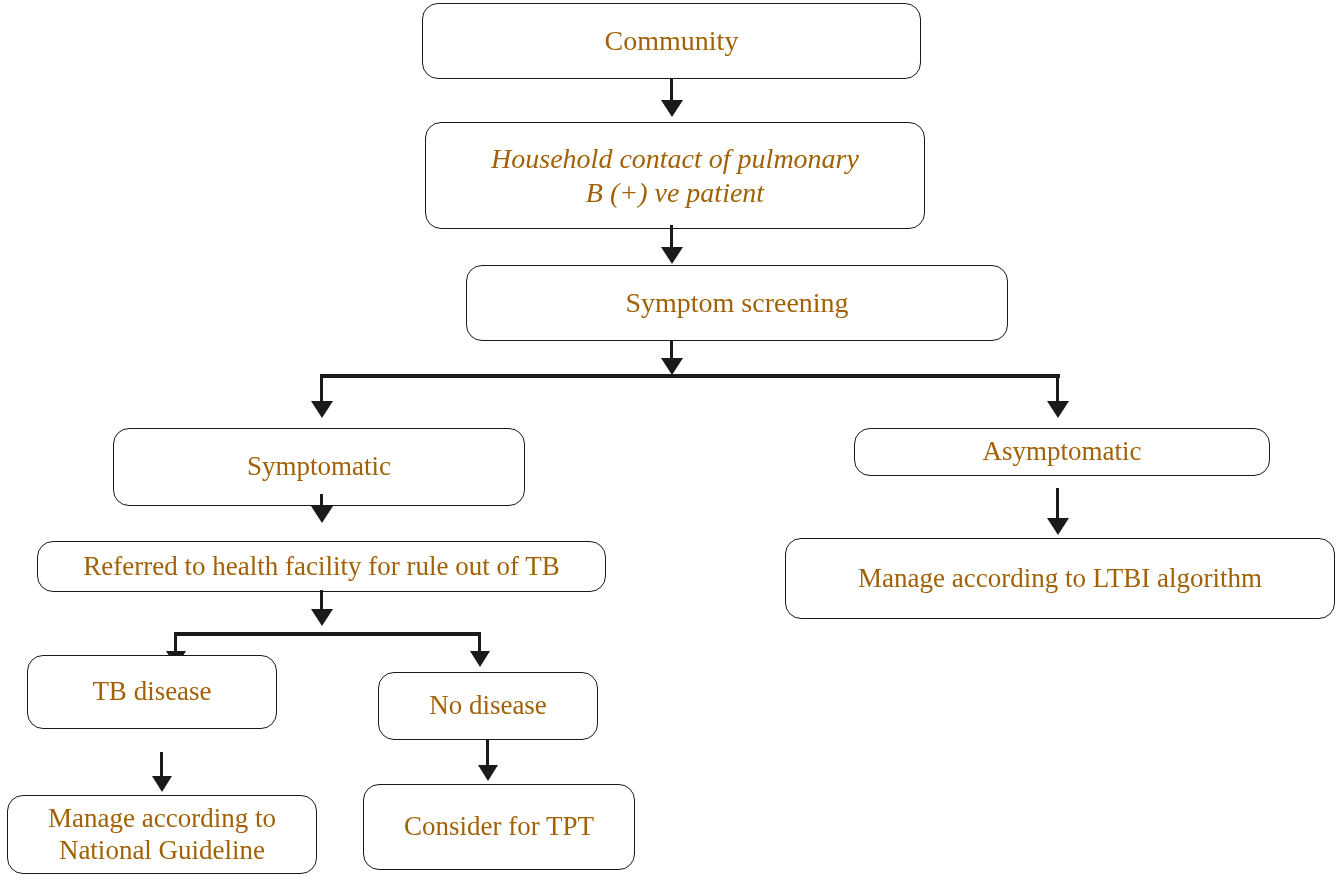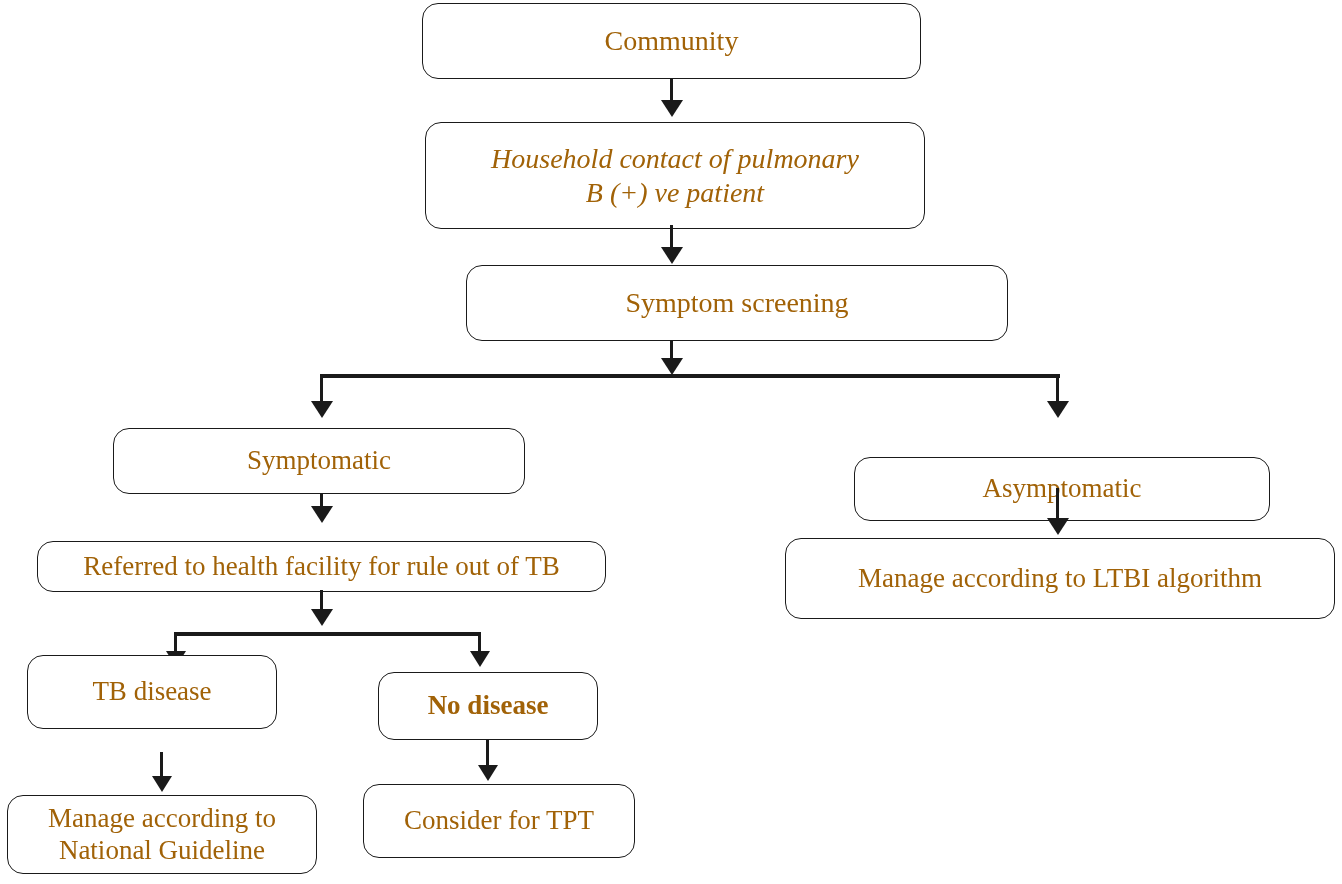--- a/index.html
+++ b/index.html
@@ -81,23 +81,23 @@
   <div class="arrowhead" style="left:661px; top:358px;"></div>
 
   <div class="hline" style="left:321px; top:374px; width:739px;"></div>
 
   <div class="vline" style="left:320px; top:374px; height:30px;"></div>
   <div class="arrowhead" style="left:311px; top:401px;"></div>
 
   <div class="vline" style="left:1056px; top:374px; height:30px;"></div>
   <div class="arrowhead" style="left:1047px; top:401px;"></div>
 
-  <div class="node fs-27" style="left:113px; top:428px; width:412px; height:66px;">Symptomatic</div>
+  <div class="node fs-27" style="left:113px; top:428px; width:412px; height:78px;">Symptomatic</div>
 
-  <div class="node fs-27" style="left:854px; top:428px; width:416px; height:64px;margin-top:29px;">Asymptomatic</div>
+  <div class="node fs-27" style="left:854px; top:428px; width:416px; height:48px;">Asymptomatic</div>
 
   <div class="vline" style="left:320px; top:494px; height:14px;"></div>
   <div class="arrowhead" style="left:311px; top:506px;"></div>
 
   <div class="vline" style="left:1056px; top:488px; height:33px;"></div>
   <div class="arrowhead" style="left:1047px; top:518px;"></div>
 
   <div class="node fs-27" style="left:37px; top:541px; width:569px; height:51px;">Referred to health facility for rule out of  TB</div>
 
   <div class="node fs-27" style="left:785px; top:538px; width:550px; height:81px;">Manage according to LTBI algorithm</div>
@@ -108,26 +108,26 @@
   <div class="hline" style="left:175px; top:632px; width:306px;"></div>
 
   <div class="vline" style="left:174px; top:632px; height:22px;"></div>
   <div class="arrowhead small" style="left:166px; top:651px;"></div>
 
   <div class="vline" style="left:478px; top:632px; height:22px;"></div>
   <div class="arrowhead small" style="left:470px; top:651px;"></div>
 
   <div class="node fs-27" style="left:27px; top:655px; width:250px; height:74px;">TB disease</div>
 
-  <div class="node fs-27" style="left:378px; top:672px; width:220px; height:68px;font-weight:bold;">No disease</div>
+  <div class="node fs-27" style="left:378px; top:672px; width:220px; height:68px;">No disease</div>
 
   <div class="vline" style="left:160px; top:752px; height:27px;"></div>
   <div class="arrowhead small" style="left:152px; top:776px;"></div>
 
   <div class="vline" style="left:486px; top:740px; height:28px;"></div>
   <div class="arrowhead small" style="left:478px; top:765px;"></div>
 
   <div class="node fs-27" style="left:7px; top:795px; width:310px; height:79px;">Manage according to
 National Guideline</div>
 
-  <div class="node fs-27" style="left:363px; top:784px; width:272px; height:74px;">Consider for TPT</div>
+  <div class="node fs-27" style="left:363px; top:784px; width:272px; height:86px;">Consider for TPT</div>
 
 </div>
 
 </body></html>

